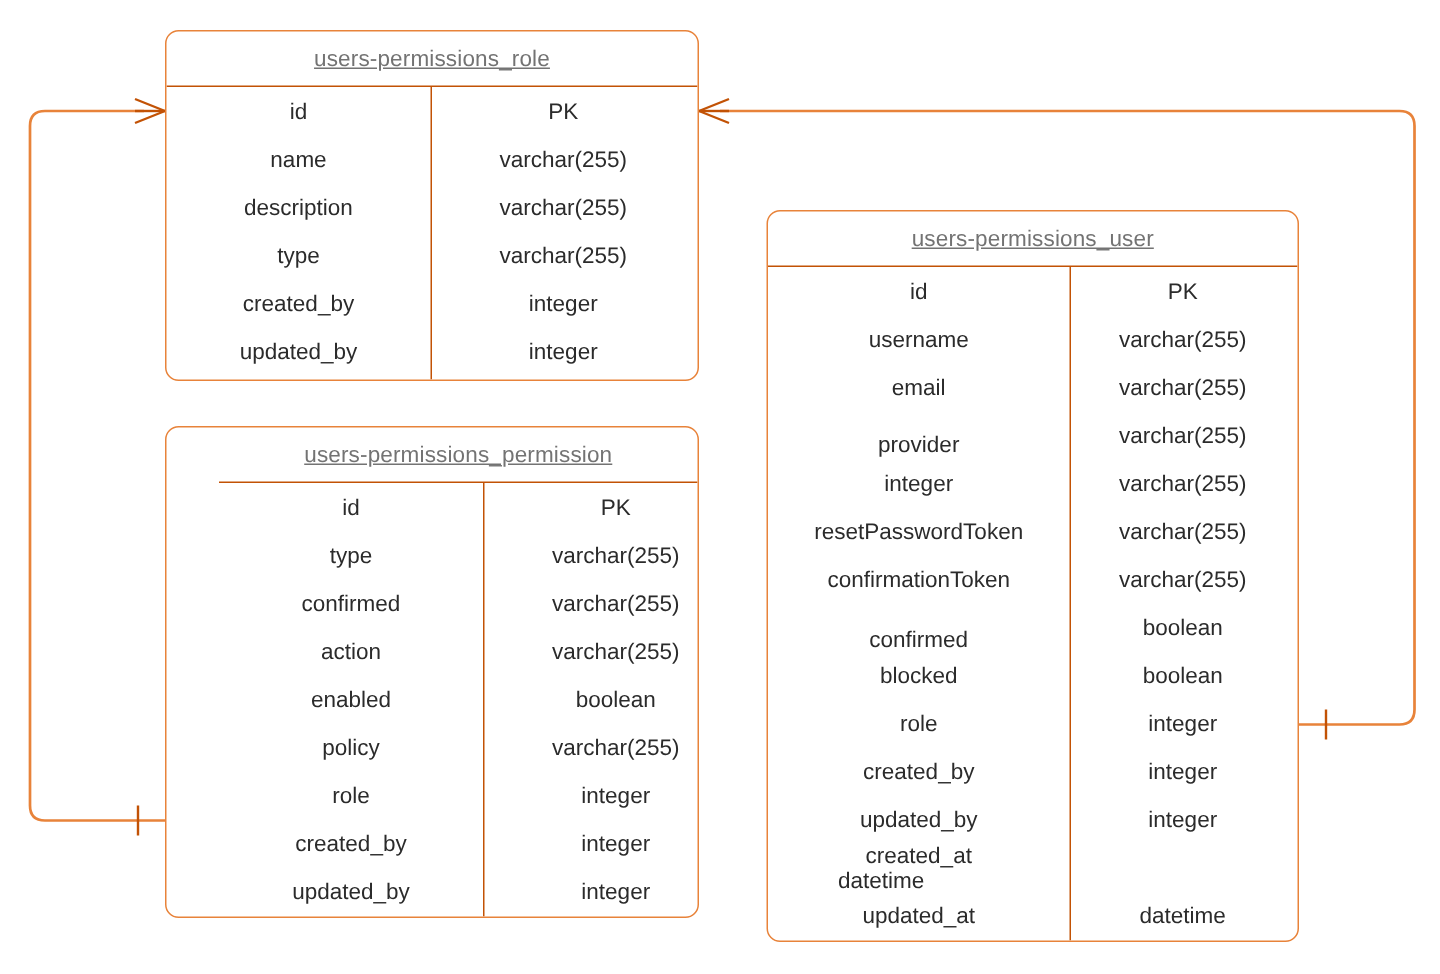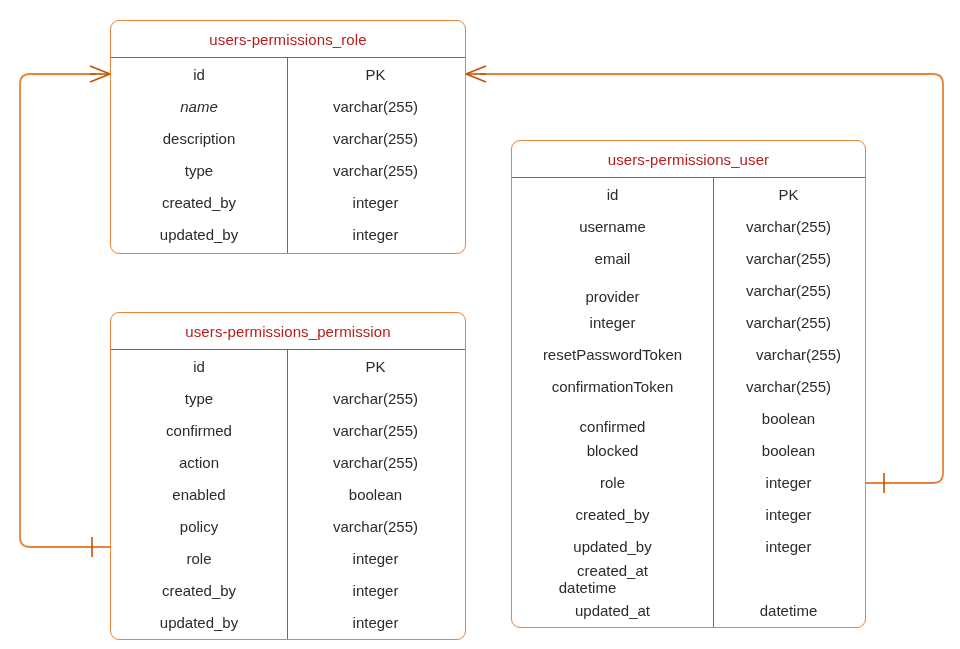--- a/index.html
+++ b/index.html
@@ -31,27 +31,28 @@
     box-sizing: border-box;
     border: 1.6px solid #e8833a;
     border-radius: 9px;
     background: #ffffff;
     overflow: hidden;
   }
   .entity-title {
     box-sizing: border-box;
     width: 100%;
     text-align: center;
-    color: #b91c1c;
+    color: #737373;
     font-size: 15px;
     letter-spacing: 0.1px;
     border-bottom: 1.5px solid #c25205;
     display: flex;
     align-items: center;
     justify-content: center;
+    text-decoration: underline;
   }
   .entity-rows {
     position: relative;
   }
   .col-divider {
     position: absolute;
     top: 0;
     bottom: 0;
     width: 0;
     border-left: 1.5px solid #c25205;
@@ -101,21 +102,21 @@
 
   <div class="entity" style="left:110px; top:20px; width:356px; height:234px;">
     <div class="entity-title" style="height:37px;">users-permissions_role</div>
     <div class="entity-rows" style="height:195px;">
       <div class="col-divider" style="left:176px;"></div>
       <div class="row" style="height:32px;">
         <div class="cell cell-name" style="width:176px;">id</div>
         <div class="cell cell-type" style="width:177px;">PK</div>
       </div>
       <div class="row" style="height:32px;">
-        <div class="cell cell-name" style="width:176px;font-style:italic;">name</div>
+        <div class="cell cell-name" style="width:176px;">name</div>
         <div class="cell cell-type" style="width:177px;">varchar(255)</div>
       </div>
       <div class="row" style="height:32px;">
         <div class="cell cell-name" style="width:176px;">description</div>
         <div class="cell cell-type" style="width:177px;">varchar(255)</div>
       </div>
       <div class="row" style="height:32px;">
         <div class="cell cell-name" style="width:176px;">type</div>
         <div class="cell cell-type" style="width:177px;">varchar(255)</div>
       </div>
@@ -123,21 +124,21 @@
         <div class="cell cell-name" style="width:176px;">created_by</div>
         <div class="cell cell-type" style="width:177px;">integer</div>
       </div>
       <div class="row" style="height:32px;">
         <div class="cell cell-name" style="width:176px;">updated_by</div>
         <div class="cell cell-type" style="width:177px;">integer</div>
       </div>
     </div>
   </div>
 
-  <div class="entity" style="left:110px; top:312px; width:356px; height:328px;">
+  <div class="entity" style="left:110px; top:284px; width:356px; height:328px;padding-left:35px;">
     <div class="entity-title" style="height:37px;">users-permissions_permission</div>
     <div class="entity-rows" style="height:289px;">
       <div class="col-divider" style="left:176px;"></div>
       <div class="row" style="height:32px;">
         <div class="cell cell-name" style="width:176px;">id</div>
         <div class="cell cell-type" style="width:177px;">PK</div>
       </div>
       <div class="row" style="height:32px;">
         <div class="cell cell-name" style="width:176px;">type</div>
         <div class="cell cell-type" style="width:177px;">varchar(255)</div>
@@ -190,21 +191,21 @@
         <div class="cell cell-type" style="width:151px;">varchar(255)</div>
       </div>
       <div class="row" style="height:32px;">
         <div class="cell cell-name" style="width:201px;margin-top:13px;">provider</div>
         <div class="cell cell-type" style="width:151px;">varchar(255)</div>
       </div>
       <div class="row" style="height:32px;">
         <div class="cell cell-name" style="width:201px;">integer</div>
         <div class="cell cell-type" style="width:151px;">varchar(255)</div>
       </div>
-      <div class="row" style="height:32px;gap:10px;">
+      <div class="row" style="height:32px;">
         <div class="cell cell-name" style="width:201px;">resetPasswordToken</div>
         <div class="cell cell-type" style="width:151px;">varchar(255)</div>
       </div>
       <div class="row" style="height:32px;">
         <div class="cell cell-name" style="width:201px;">confirmationToken</div>
         <div class="cell cell-type" style="width:151px;">varchar(255)</div>
       </div>
       <div class="row" style="height:32px;">
         <div class="cell cell-name" style="width:201px;margin-top:16px;">confirmed</div>
         <div class="cell cell-type" style="width:151px;">boolean</div>

